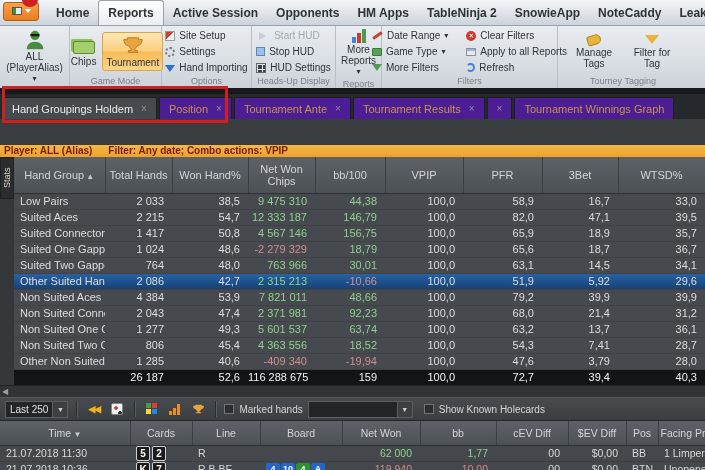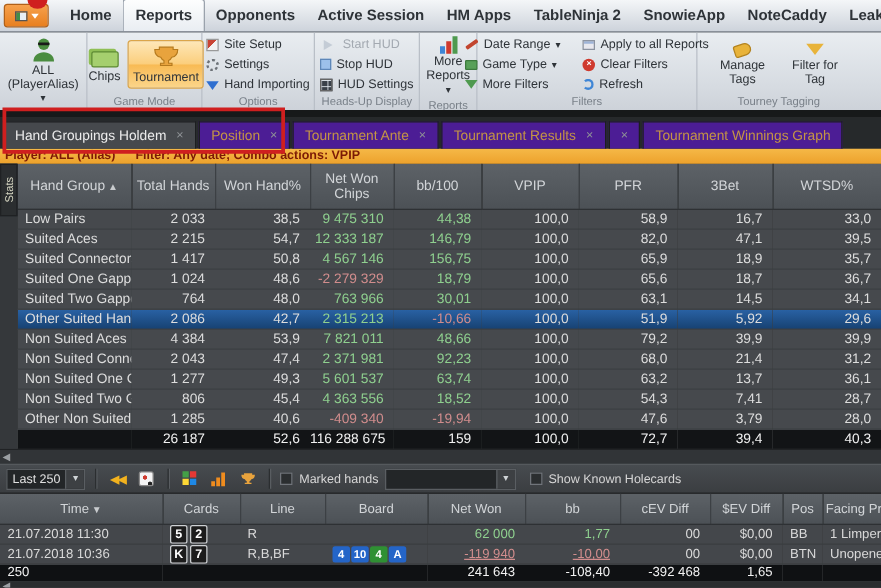--- a/index.html
+++ b/index.html
@@ -1,20 +1,20 @@
 <!DOCTYPE html>
 <html><head>
 <meta charset="utf-8">
 <style>
 *{margin:0;padding:0;box-sizing:border-box;}
 html,body{width:705px;height:470px;overflow:hidden;}
 body{font-family:"Liberation Sans",sans-serif;background:#3a3d3f;position:relative;}
 
 
-#ribbon-tabs{height:26px;background:linear-gradient(#f4f6f8,#cdd3db);display:flex;align-items:flex-end;padding-left:3px;border-bottom:1px solid #98a0aa;overflow:hidden;}
+#ribbon-tabs{height:26px;background:linear-gradient(#f4f6f8,#cdd3db);display:flex;align-items:center;padding-left:3px;border-bottom:1px solid #98a0aa;overflow:hidden;}
 .app-btn{width:36px;height:19px;margin:0 8px 3px 0;border-radius:3px;background:linear-gradient(#f6a14d,#e87f1f);border:1px solid #b06018;display:flex;align-items:center;justify-content:center;gap:3px;flex:none;}
 .app-ico{width:10px;height:8px;background:linear-gradient(90deg,#3f8f4a 40%,#e8eef4 40%);border:1px solid #555;}
 .app-arrow{width:0;height:0;border:3px solid transparent;border-top:4px solid #fff;margin-top:3px;}
 .rtab{padding:5px 9px 6px;font-size:12px;font-weight:700;color:#2e3338;white-space:nowrap;}
 .rtab.active{background:linear-gradient(#fdfefe,#e9edf2);border:1px solid #9aa2ac;border-bottom:none;border-radius:3px 3px 0 0;}
 
 
 #ribbon-body{height:62px;background:linear-gradient(#e9edf1,#d6dbe1 70%,#cdd2d9);display:flex;overflow:hidden;}
 .rgroup{display:flex;flex-direction:column;border-right:1px solid #b9bfc7;padding:1px 3px 0;flex:none;}
 .rg-body{flex:1;display:flex;align-items:center;justify-content:center;gap:3px;}
@@ -52,21 +52,21 @@
 
 #ribbon-gap{height:6px;background:#17191a;}
 
 
 #doc-tabs{height:25px;background:#26292b;display:flex;align-items:flex-end;gap:2px;padding:2px 0 0 2px;overflow:hidden;}
 .dtab{height:22px;display:flex;align-items:center;gap:8px;padding:0 9px;background:#4c1d95;border:1px solid #1c1e20;border-bottom:none;font-size:11px;color:#c59545;white-space:nowrap;flex:none;}
 .dtab.active{background:#46494d;color:#ececec;}
 .dtab .x{color:#8f9397;font-size:10px;}
 
 
-#filter-bar{height:12px;background:linear-gradient(#f5b847,#eda22c);font-size:10px;font-weight:700;color:#7c1a05;line-height:12px;padding-left:4px;display:flex;gap:16px;white-space:nowrap;overflow:hidden;}
+#filter-bar{height:12px;background:linear-gradient(#f5b847,#eda22c);font-size:10px;font-weight:700;color:#7c1a05;line-height:12px;padding-left:4px;display:flex;gap:16px;white-space:nowrap;overflow:hidden;margin-top:26px;}
 
 
 #main-area{display:flex;height:228px;}
 #left-strip{width:14px;background:#35383b;flex:none;}
 #stats-tab{width:14px;height:42px;background:#2b2e30;color:#d6d6c2;font-size:9px;display:flex;align-items:center;justify-content:center;writing-mode:vertical-rl;transform:rotate(180deg);border:1px solid #1f2123;}
 table{border-collapse:collapse;table-layout:fixed;}
 #main-table{width:691px;}
 #main-table th{height:36px;background:linear-gradient(#5d6267,#4c5156);color:#d2d5d8;font-size:11px;font-weight:400;border-right:1px solid #3c4044;border-bottom:1px solid #2e3134;text-align:center;padding:0 3px;overflow:hidden;}
 #main-table td{height:16px;font-size:11px;color:#ddd;text-align:right;padding:0 8px 0 0;border-bottom:1px solid #3e4145;white-space:nowrap;overflow:hidden;}
 #main-table tbody tr{background:#46494d;}
@@ -127,22 +127,22 @@
 <div id="anno-rect"></div>
 
 <div id="ribbon-tabs">
   <div class="app-btn">
     <span class="app-ico"></span>
     <span class="app-arrow"></span>
   </div>
   <div id="rtabs" style="display:flex;align-items:flex-end;">
       <div class="rtab">Home</div>
       <div class="rtab active">Reports</div>
+      <div class="rtab">Active Session</div>
       <div class="rtab">Opponents</div>
-      <div class="rtab">Active Session</div>
       <div class="rtab">HM Apps</div>
       <div class="rtab">TableNinja 2</div>
       <div class="rtab">SnowieApp</div>
       <div class="rtab">NoteCaddy</div>
       <div class="rtab">LeakBuster</div>
     </div>
 </div>
 
 <div id="ribbon-body">
   <div class="rgroup" style="width:70px">
@@ -236,26 +236,26 @@
             <span class="ic ic-gametype"></span>
             <span>Game Type</span>
           </div>
           <div class="smallbtn">
             <span class="ic ic-funnelg"></span>
             <span>More Filters</span>
           </div>
         </div>
       <div class="smallcol" id="filt-col2">
           <div class="smallbtn">
+            <span class="ic ic-clearx"></span>
+            <span>Clear Filters</span>
+          </div>
+          <div class="smallbtn">
             <span class="ic ic-apply"></span>
             <span>Apply to all Reports</span>
-          </div>
-          <div class="smallbtn">
-            <span class="ic ic-clearx"></span>
-            <span>Clear Filters</span>
           </div>
           <div class="smallbtn">
             <span class="ic ic-refresh"></span>
             <span>Refresh</span>
           </div>
         </div>
     </div>
     <div class="rg-label">Filters</div>
   </div>
 

